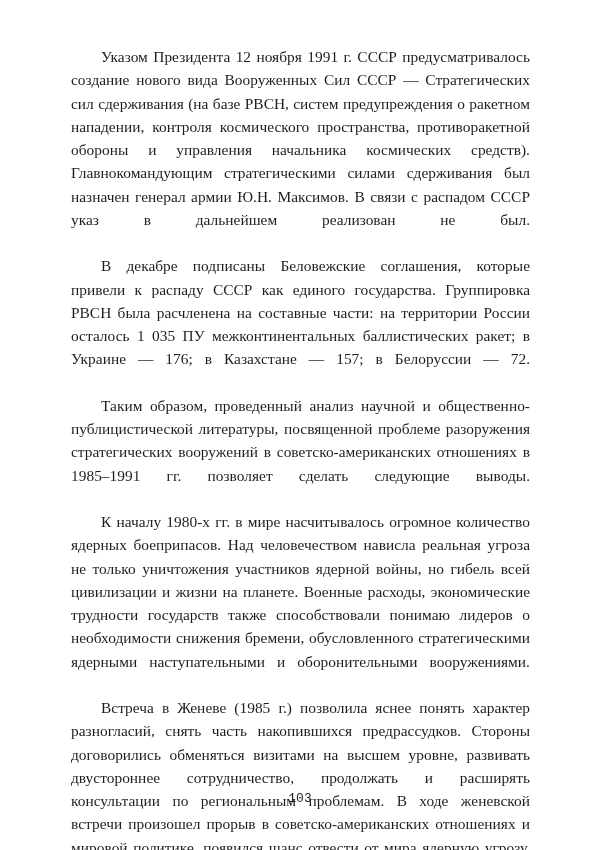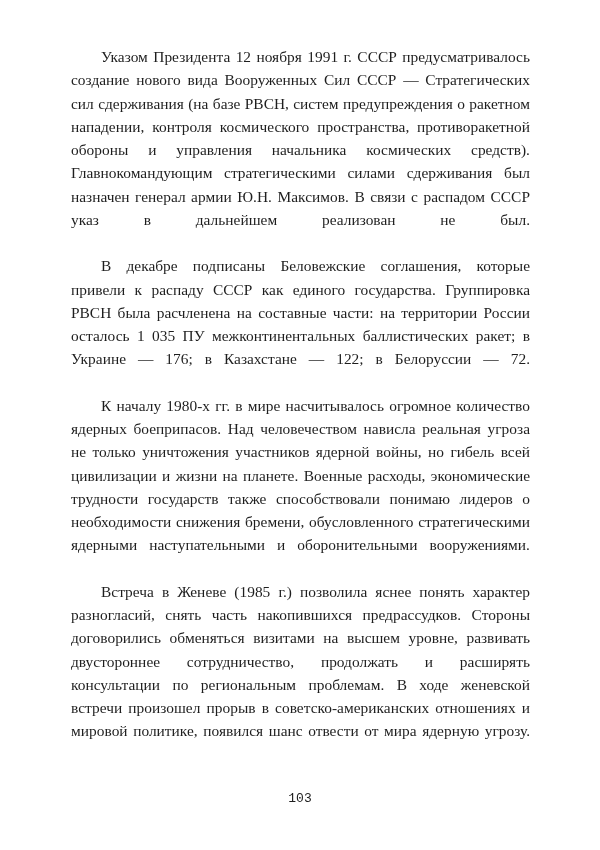--- a/index.html
+++ b/index.html
@@ -66,20 +66,21 @@
     font-family: Liberation Mono, monospace;
   }
 </style>
 </head>
 <body>
 
 <div class="page">
 
   <div class="text-column">
     <p class="para">Указом Президента 12 ноября 1991 г. СССР предусматривалось создание нового вида Вооруженных Сил СССР — Стратегических сил сдерживания (на базе РВСН, систем предупреждения о ракетном нападении, контроля космического пространства, противоракетной обороны и управления начальника космических средств). Главнокомандующим стратегическими силами сдерживания был назначен генерал армии Ю.Н. Максимов. В связи с распадом СССР указ в дальнейшем реализован не был.</p>
-    <p class="para">В декабре подписаны Беловежские соглашения, которые привели к распаду СССР как единого государства. Группировка РВСН была расчленена на составные части: на территории России осталось 1 035 ПУ межконтинентальных баллистических ракет; в Украине — 176; в Казахстане — 122; в Белоруссии — 72.</p>
+    <p class="para">В декабре подписаны Беловежские соглашения, которые привели к распаду СССР как единого государства. Группировка РВСН была расчленена на составные части: на территории России осталось 1 035 ПУ межконтинентальных баллистических ракет; в Украине — 176; в Казахстане — 157; в Белоруссии — 72.</p>
+    <p class="para">Таким образом, проведенный анализ научной и общественно-публицистической литературы, посвященной проблеме разоружения стратегических вооружений в советско-американских отношениях в 1985–1991 гг. позволяет сделать следующие выводы.</p>
     <p class="para">К началу 1980-х гг. в мире насчитывалось огромное количество ядерных боеприпасов. Над человечеством нависла реальная угроза не только уничтожения участников ядерной войны, но гибель всей цивилизации и жизни на планете. Военные расходы, экономические трудности государств также способствовали понимаю лидеров о необходимости снижения бремени, обусловленного стратегическими ядерными наступательными и оборонительными вооружениями.</p>
     <p class="para">Встреча в Женеве (1985 г.) позволила яснее понять характер разногласий, снять часть накопившихся предрассудков. Стороны договорились обменяться визитами на высшем уровне, развивать двустороннее сотрудничество, продолжать и расширять консультации по региональным проблемам. В ходе женевской встречи произошел прорыв в советско-американских отношениях и мировой политике, появился шанс отвести от мира ядерную угрозу.</p>
   </div>
 
   <div class="folio">103</div>
 
 </div>
 
 </body></html>

